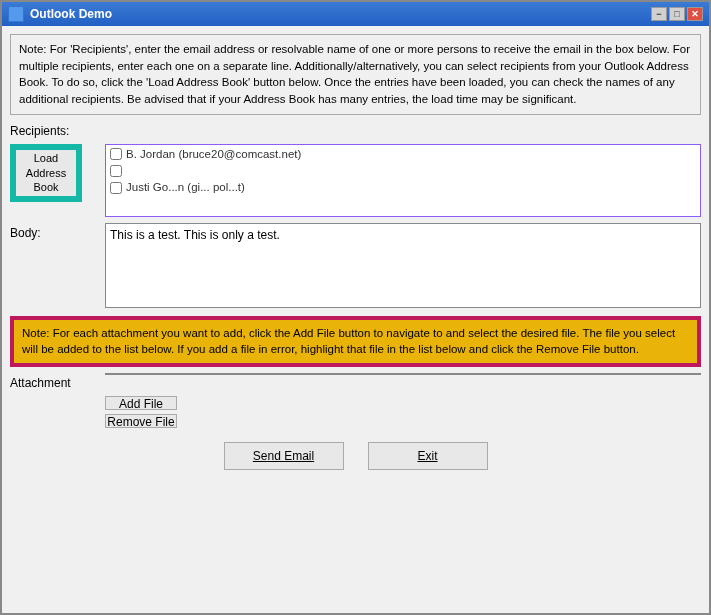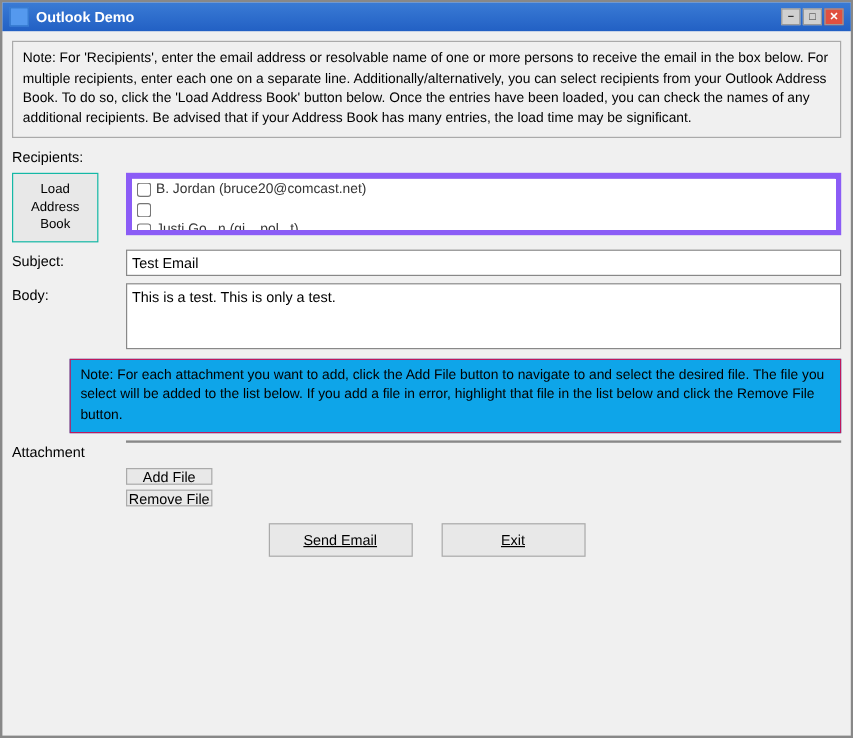--- a/index.html
+++ b/index.html
@@ -107,37 +107,37 @@
       font-size: 12px;
       padding: 2px 4px;
       background: white;
       font-family: inherit;
     }
 
     .load-addr-btn {
       width: 72px;
       min-width: 72px;
       height: 58px;
-      border: 1px solid #14b8a6;
+      border: 6px solid #14b8a6;
       background: #e8e8e8;
       font-size: 11px;
       cursor: pointer;
       text-align: center;
       padding: 4px;
       line-height: 1.3;
       display: flex;
       align-items: center;
       justify-content: center;
     }
 
     .address-list-container {
       flex: 1;
-      border: 5px solid #8b5cf6;
-      background: white;
-      height: 52px;
+      border: 1px solid #8b5cf6;
+      background: white;
+      height: 73px;
       overflow-y: scroll;
       overflow-x: hidden;
     }
 
     .address-list-item {
       display: flex;
       align-items: center;
       padding: 1px 4px;
       font-size: 11.5px;
       line-height: 1.5;
@@ -155,42 +155,41 @@
       height: 22px;
       border: 1px solid #888;
       padding: 2px 4px;
       font-size: 12px;
       font-family: inherit;
       background: white;
     }
 
     .body-textarea {
       flex: 1;
-      height: 55px;
+      height: 85px;
       border: 1px solid #888;
       resize: none;
       padding: 4px;
       font-size: 12px;
       font-family: inherit;
       background: white;
     }
 
     .body-row {
       align-items: flex-start;
     }
 
     .note-box2 {
-      background: #0ea5e9;
-      border: 1px solid #be185d;
+      background: #eab308;
+      border: 4px solid #be185d;
       padding: 5px 8px;
       font-size: 11.5px;
       line-height: 1.45;
       color: #000;
       margin-top: 2px;
-      margin-left: 48px;
     }
 
     .attachment-btn {
       width: 72px;
       height: 14px;
       border: 1px solid #aaa;
       background: #e8e8e8;
       font-size: 12px;
       cursor: pointer;
       text-align: center;
@@ -275,24 +274,20 @@
           <input type="checkbox" style="">
         </div>
         <div class="address-list-item">
           <input type="checkbox" style="">
           <span>Justi Go...n (gi... pol...t)</span>
         </div>
 
       </div>
     </div>
 
-    <div class="form-row">
-      <div class="form-label">Subject:</div>
-      <input type="text" class="subject-input" value="Test Email" style="">
-    </div>
 
     <div class="form-row body-row">
       <div class="form-label">Body:</div>
       <textarea class="body-textarea" style="">This is a test. This is only a test.</textarea>
     </div>
 
     <div class="note-box2">
       <span>Note: For each attachment you want to add, click the Add File button to navigate to and select the desired file. The file you select will be added to the list below. If you add a file in error, highlight that file in the list below and click the Remove File button.</span>
     </div>
 

